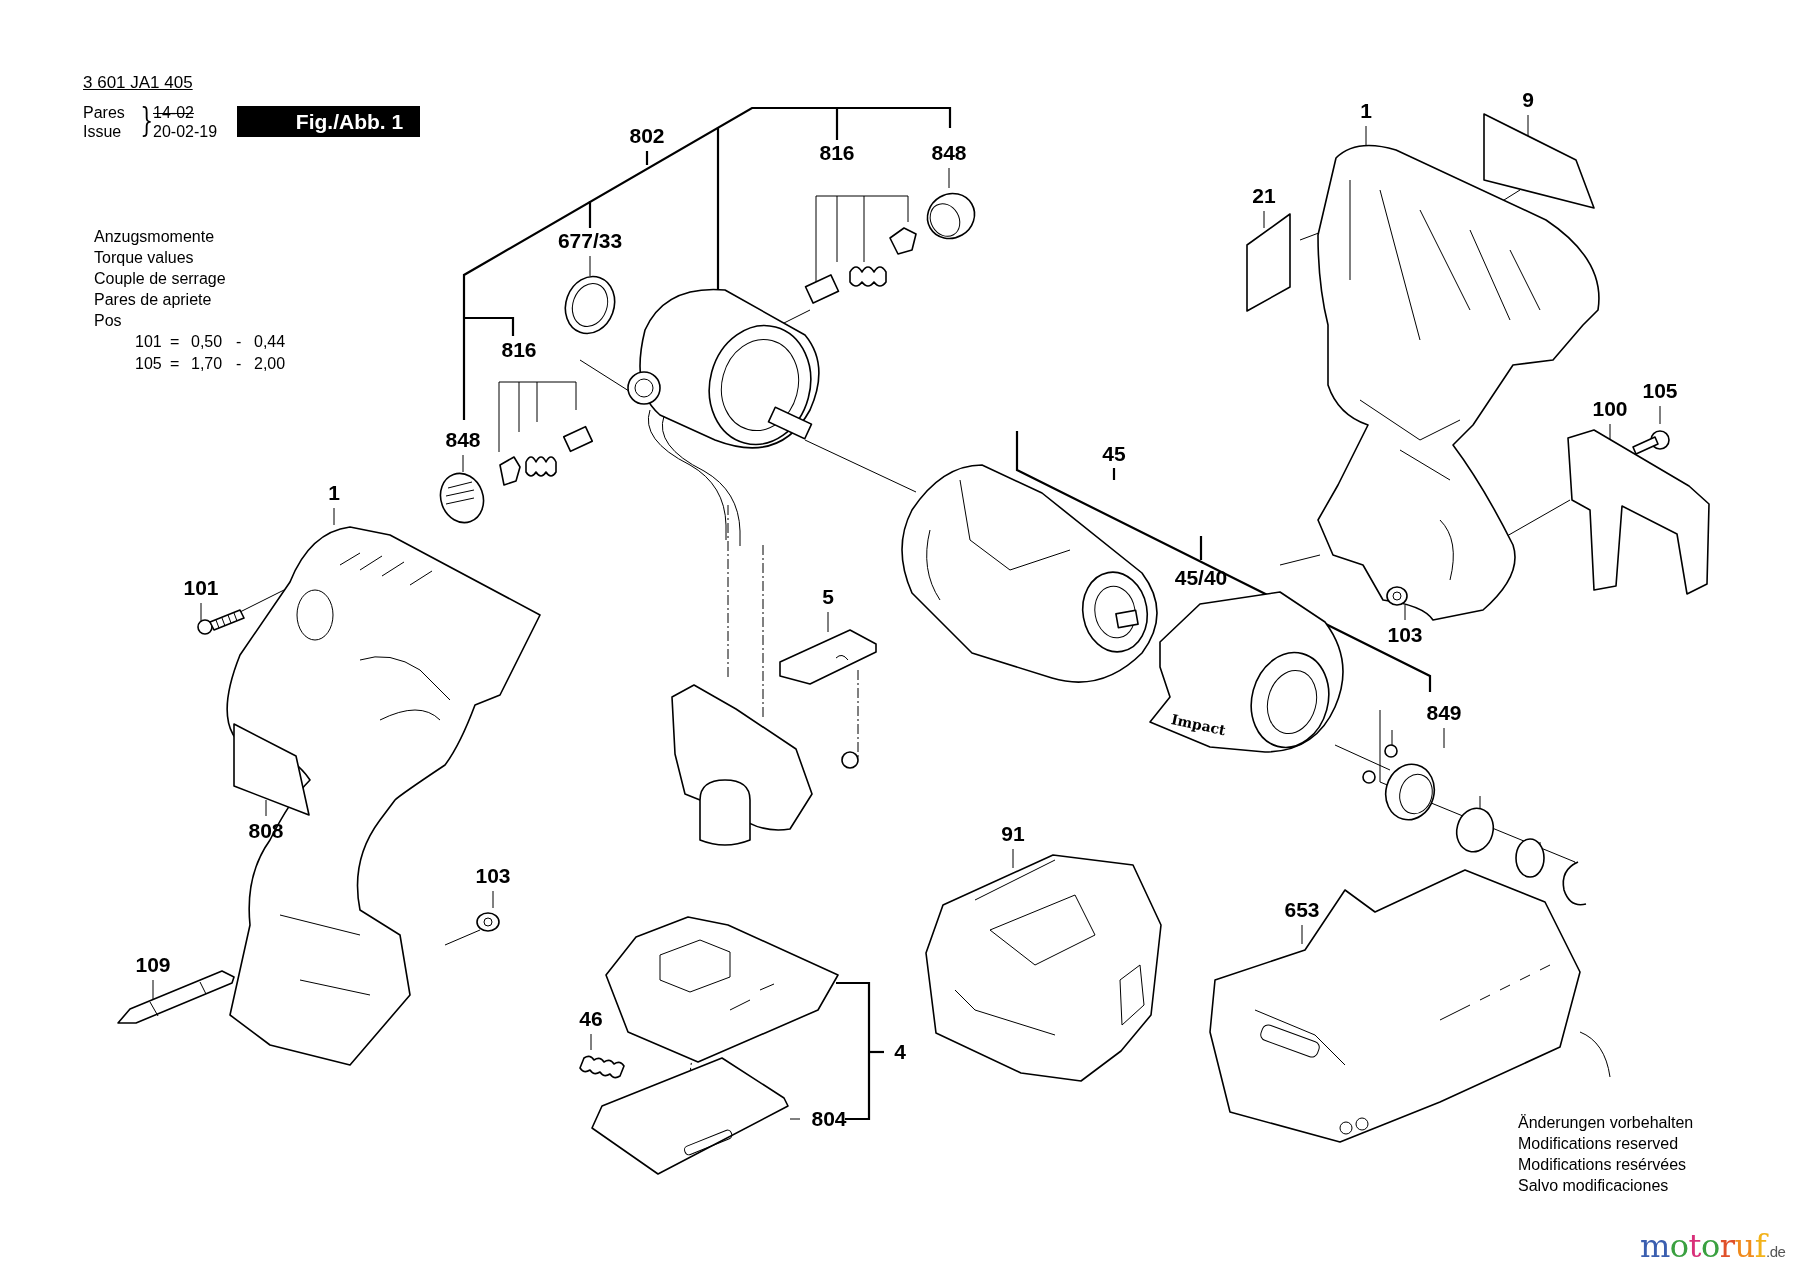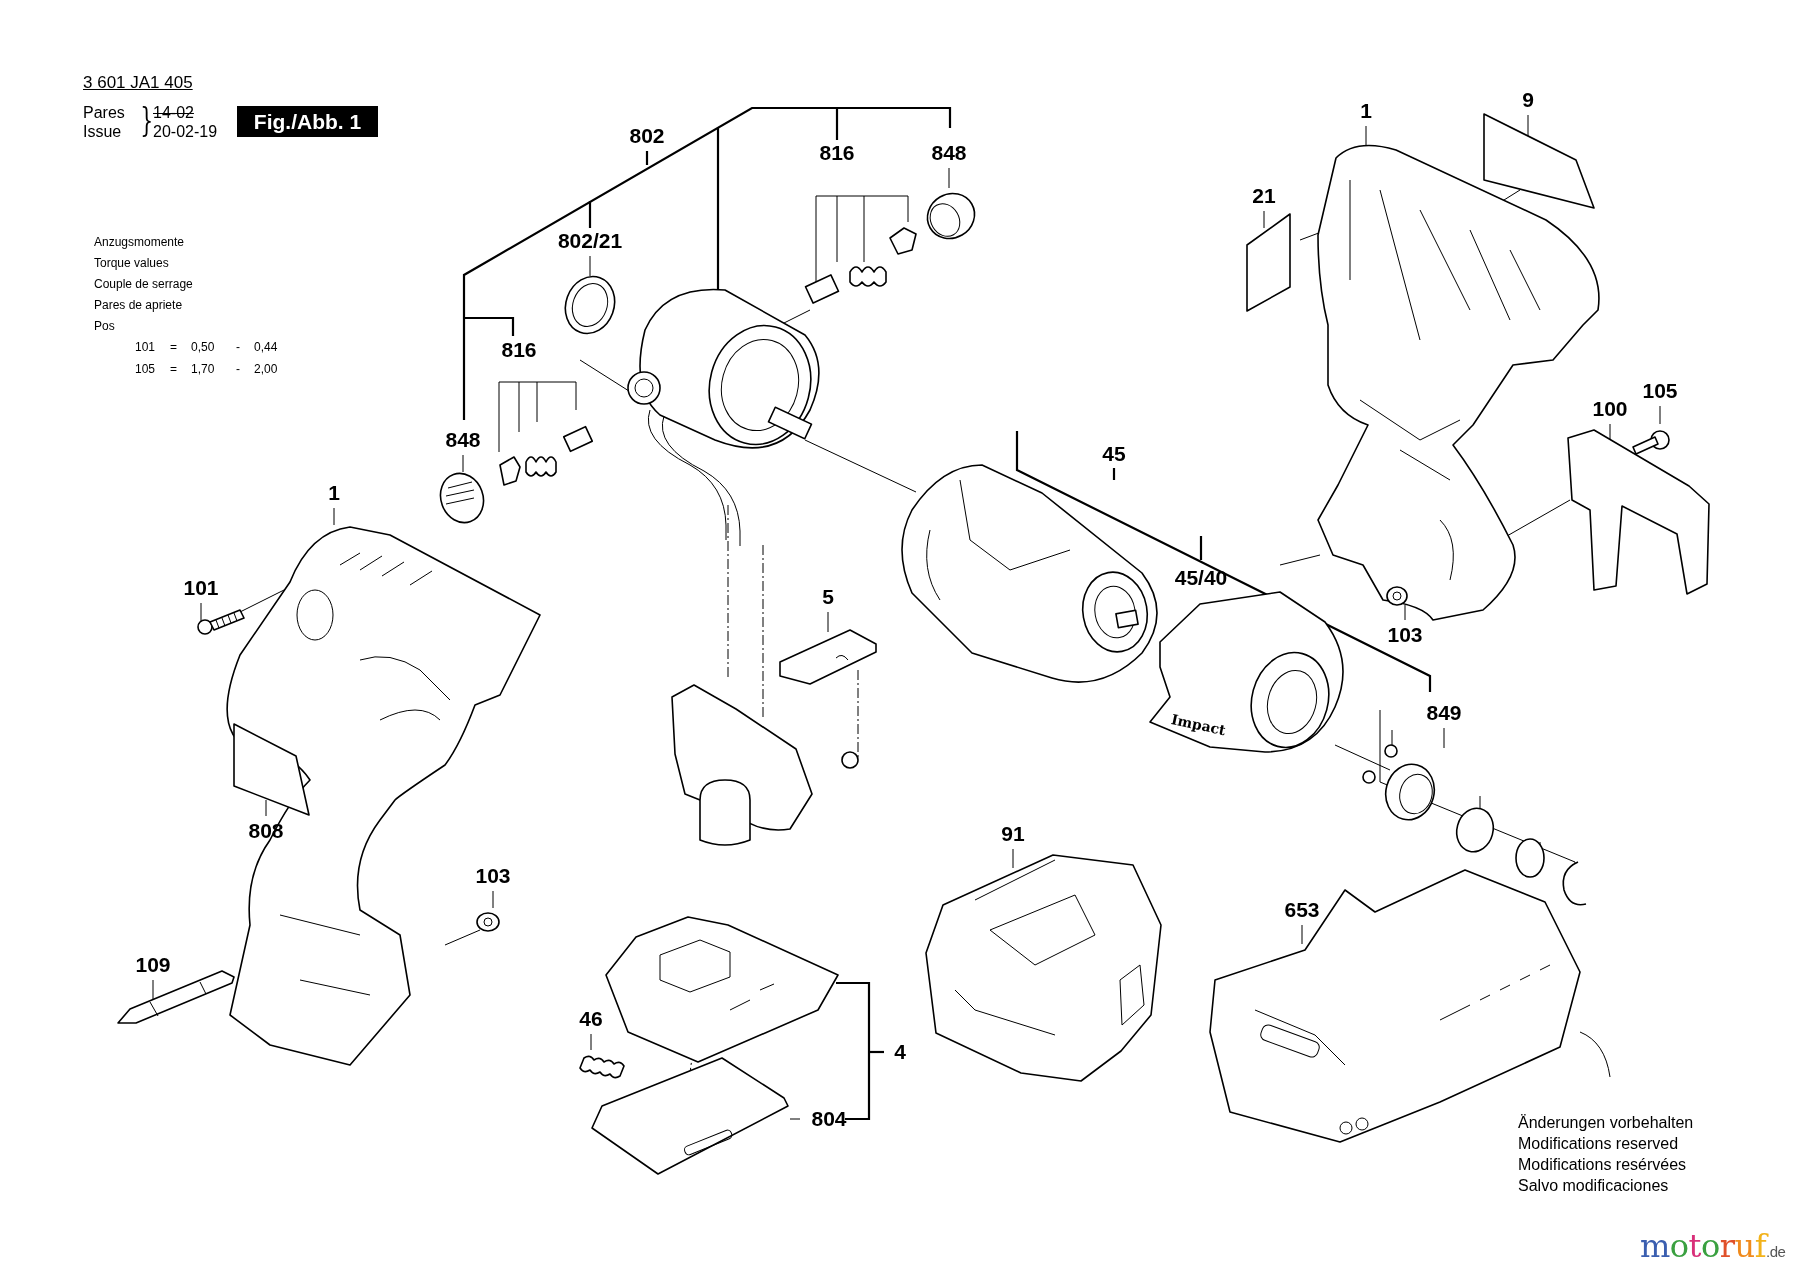--- a/index.html
+++ b/index.html
@@ -6,22 +6,22 @@
   body { width:1800px; height:1271px; position:relative; overflow:hidden;
          font-family:"Liberation Sans", sans-serif; color:#000; }
   .txt { position:absolute; white-space:nowrap; line-height:1; }
   .doc-no { left:83px; top:74px; font-size:17px;text-decoration:underline; }
   .stand-block { position:absolute; left:83px; top:104px; font-size:16px; }
   .stand-block .lbl { position:absolute; left:0; white-space:nowrap; }
   .stand-block .brace { position:absolute; left:53px; top:-2px; font-size:34px; font-family:"DejaVu Serif", serif; line-height:1; transform:scaleX(0.6); }
   .stand-block .val { position:absolute; left:70px; white-space:nowrap; }
   .strike { text-decoration:line-through; }
   .fig-box { position:absolute; left:237px; top:106px; width:141px; height:31px; background:#000; color:#fff;
-             font-weight:bold; font-size:21px; display:flex; align-items:center; justify-content:center; }
-  .torque { position:absolute; left:94px; top:232px; font-size:12px; line-height:21px; }
+             font-weight:bold; font-size:21px; display:flex; align-items:center; justify-content:center;padding-left:42px; }
+  .torque { position:absolute; left:94px; top:226px; font-size:16px; line-height:21px; }
   .torque .pos { }
   .torque .row { position:relative; height:22px; }
   .torque .row span { position:absolute; top:0; }
   .callout { position:absolute; font-weight:bold; font-size:21px; transform:translate(-50%, -50%); white-space:nowrap; }
   .notes { position:absolute; left:1518px; top:1112px; font-size:16px; line-height:21px; }
   .brand { position:absolute; left:1640px; top:1230px; font-family:"DejaVu Serif", serif; font-size:32px; line-height:1; letter-spacing:-0.5px; }
   .brand .tld { font-family:"Liberation Sans", sans-serif; font-size:15px; }
   svg.drawing { position:absolute; left:0; top:0; }
   .ln { stroke:#000; stroke-width:2.2; fill:none; }
   .thin { stroke:#000; stroke-width:1; fill:none; }
@@ -292,21 +292,21 @@
     <rect class="detail" x="1260" y="1033" width="60" height="16" rx="6" transform="rotate(20 1290 1041)"></rect>
     <circle class="detail" cx="1346" cy="1128" r="6"></circle>
     <circle class="detail" cx="1362" cy="1124" r="6"></circle>
     <path class="detail" d="M1580,1032 q25,10 30,45"></path>
   </g>
 </svg>
 
 <div class="callout" style="left:647px; top:136px">802</div>
 <div class="callout" style="left:837px; top:153px">816</div>
 <div class="callout" style="left:949px; top:153px">848</div>
-<div class="callout" style="left:590px; top:241px">802/21</div>
+<div class="callout" style="left:590px; top:241px">677/33</div>
 <div class="callout" style="left:519px; top:350px">816</div>
 <div class="callout" style="left:463px; top:440px">848</div>
 <div class="callout" style="left:1366px; top:111px">1</div>
 <div class="callout" style="left:1528px; top:100px">9</div>
 <div class="callout" style="left:1264px; top:196px">21</div>
 <div class="callout" style="left:1660px; top:391px">105</div>
 <div class="callout" style="left:1610px; top:409px">100</div>
 <div class="callout" style="left:1114px; top:454px">45</div>
 <div class="callout" style="left:1201px; top:578px">45/40</div>
 <div class="callout" style="left:1405px; top:635px">103</div>

